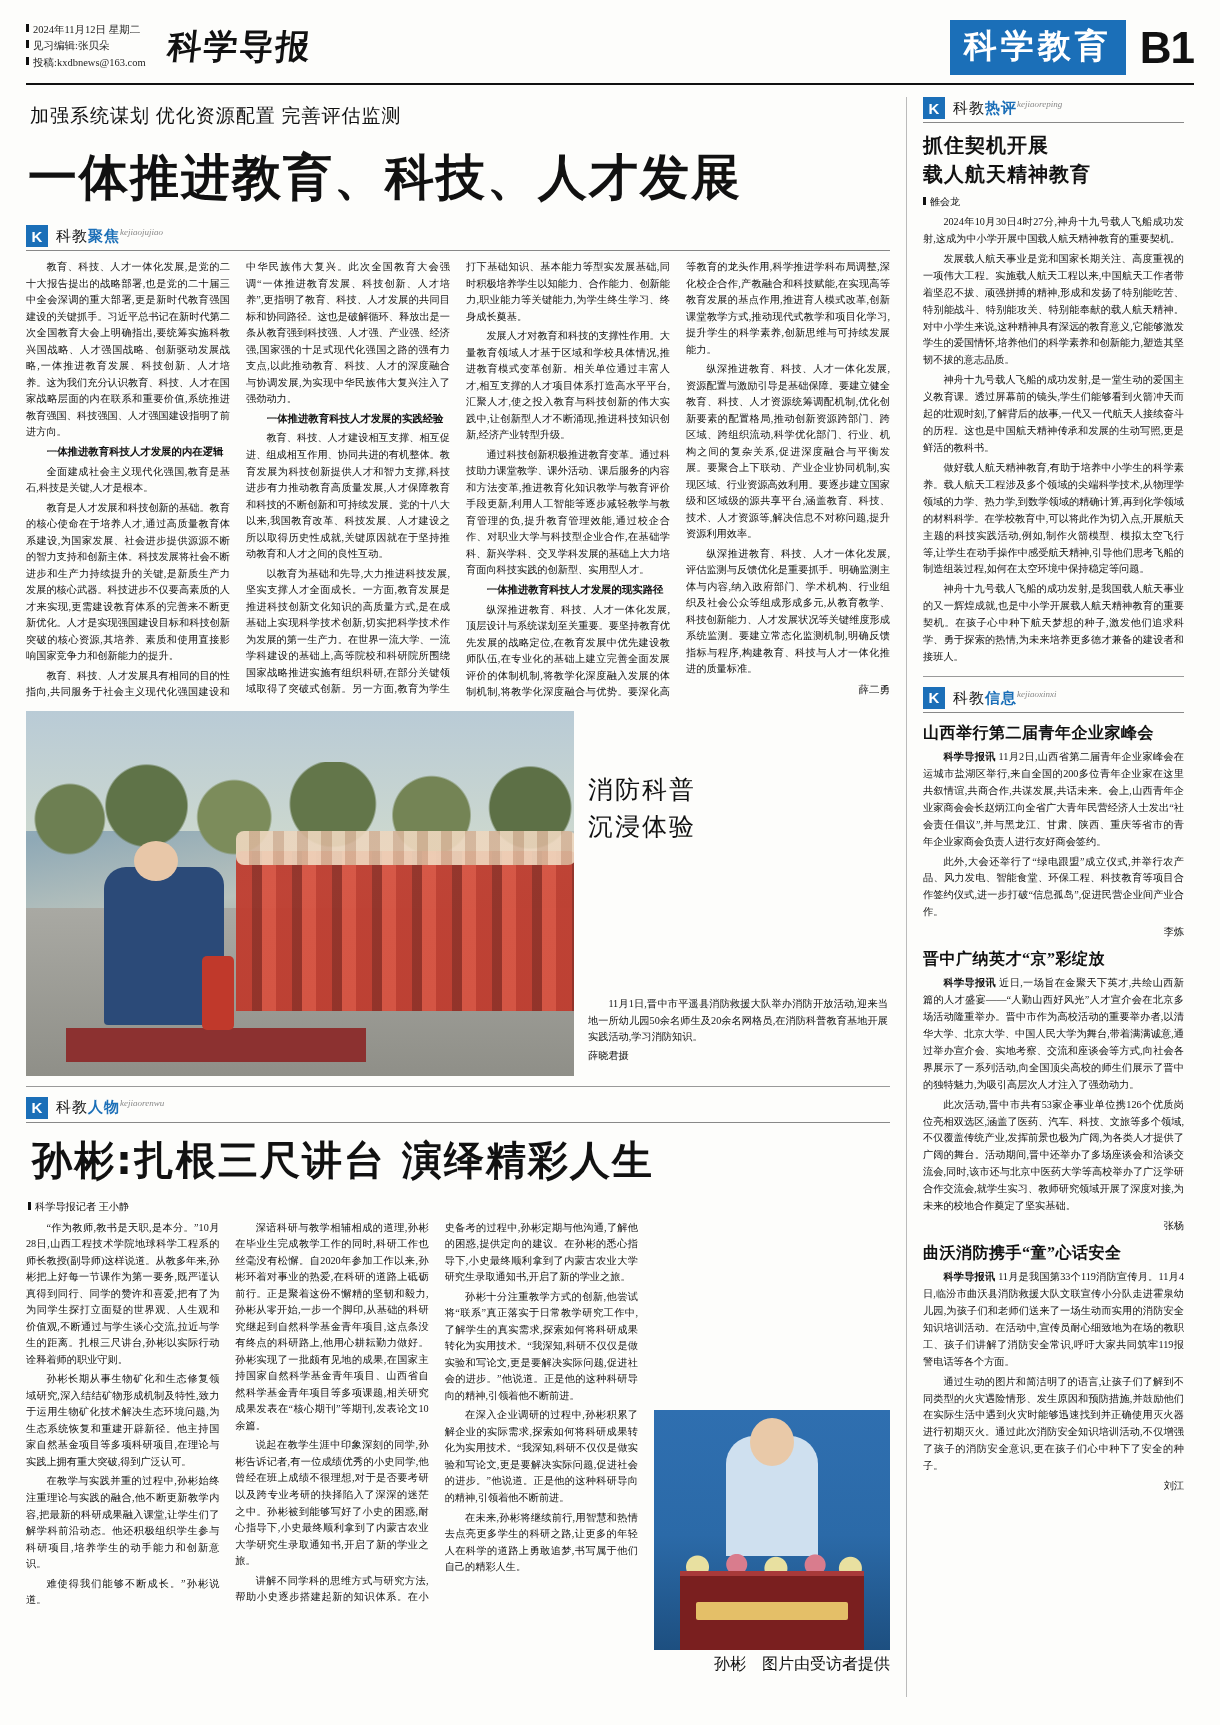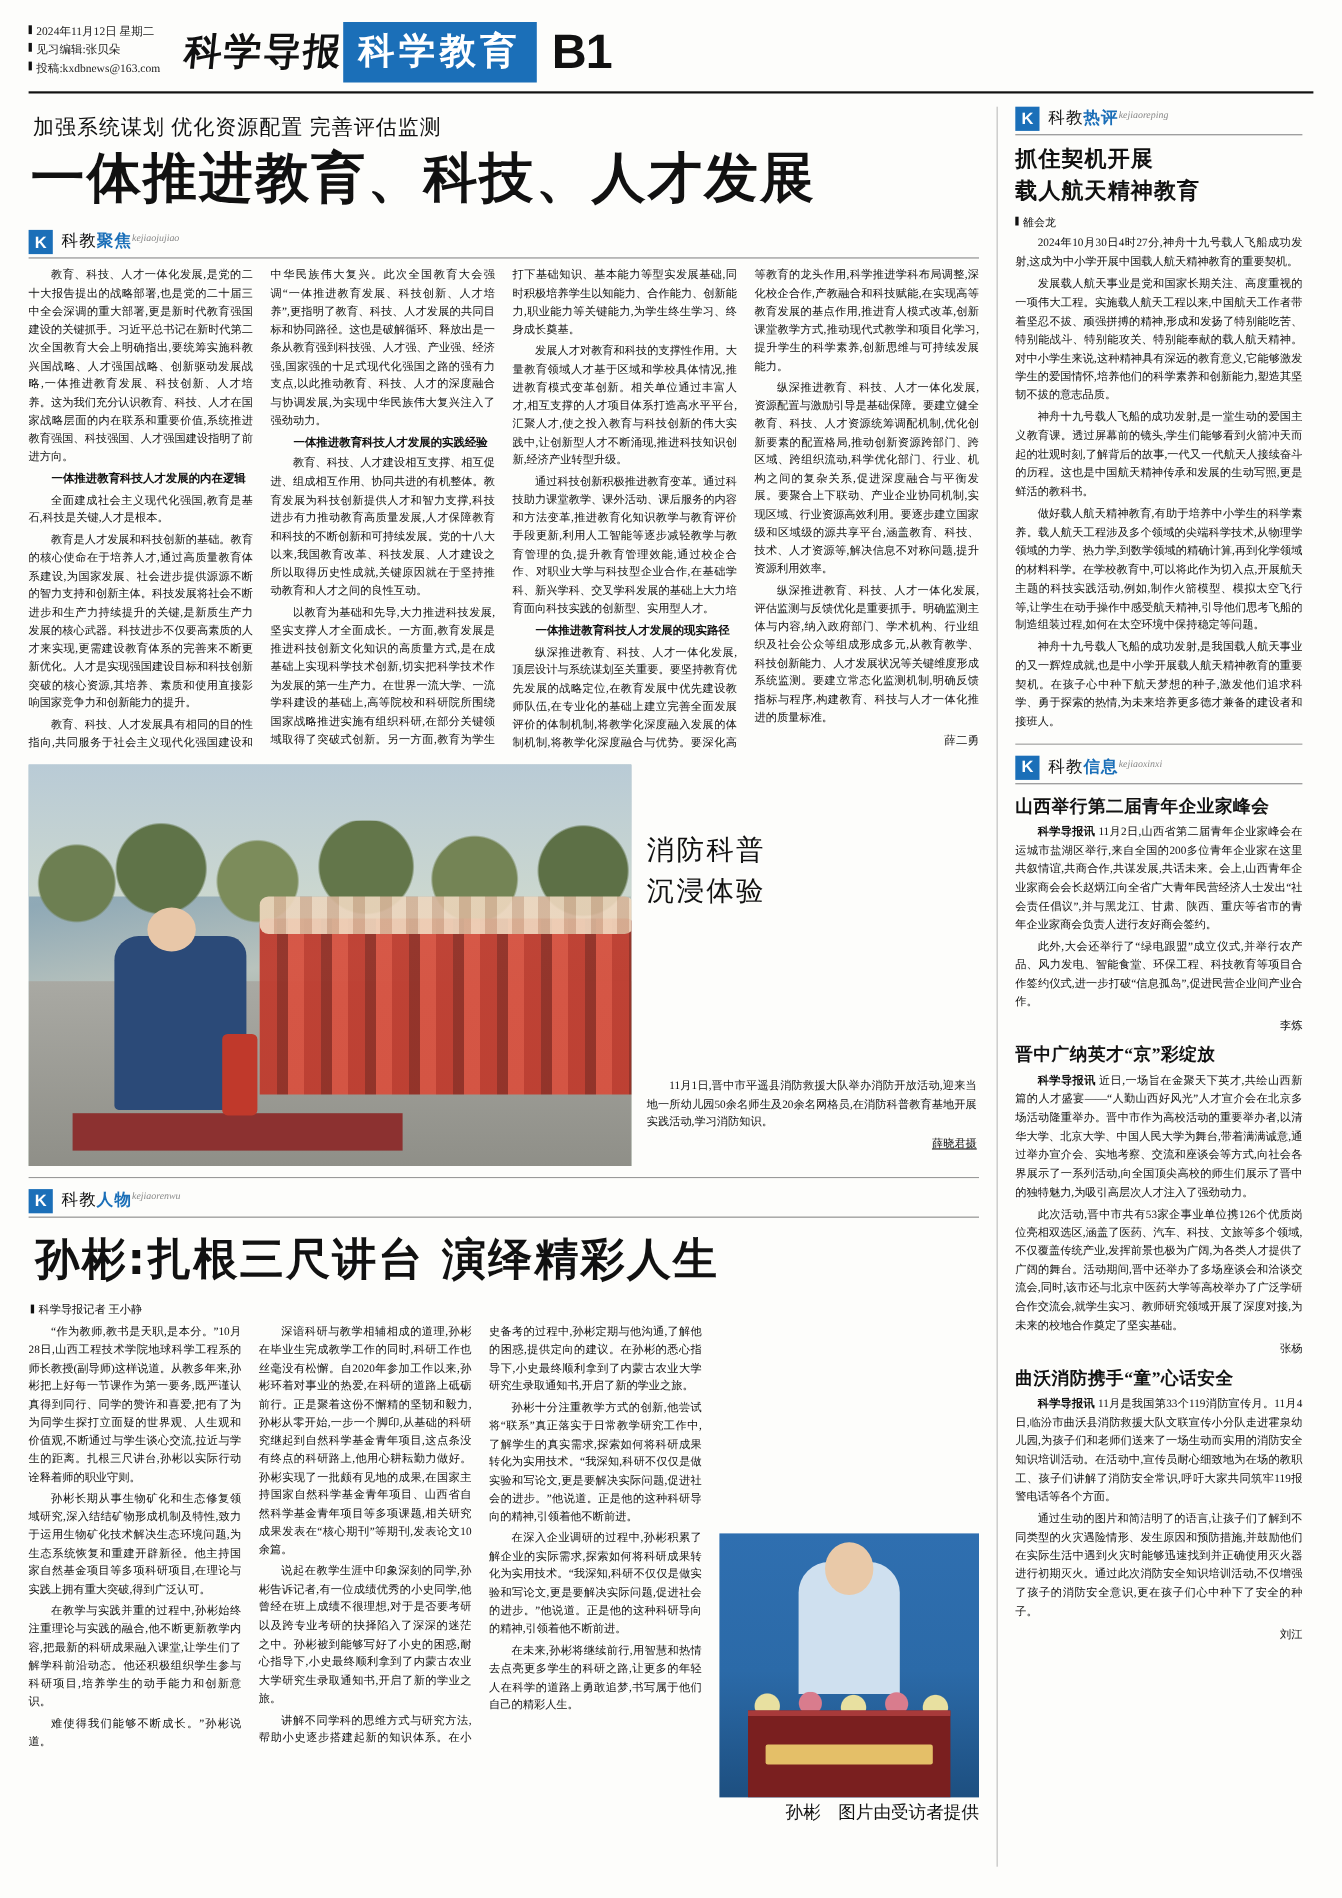--- a/index.html
+++ b/index.html
@@ -11,23 +11,24 @@
     position:relative;
     overflow:hidden;
   }
   .page{
     position:absolute;inset:0;
     padding:18px 26px 10px 26px;
     box-sizing:border-box;
   }
   
   .masthead{
-    display:flex;align-items:flex-start;
+    display:flex;align-items:flex-start;justify-content:space-between;
     border-bottom:2px solid #111;
     padding-bottom:8px;
+    gap:36px;
   }
   .mast-left{display:flex;align-items:flex-start;gap:22px;}
   .issue-info{font-size:10.5px;line-height:1.55;color:#222;padding-top:4px;}
   .issue-info div{white-space:nowrap;}
   .issue-info .bar{display:inline-block;width:3px;height:8px;background:#111;margin-right:4px;vertical-align:1px;}
   .paper-name{
     font-family:"Liberation Serif",serif;
     font-size:34px;font-weight:bold;letter-spacing:2px;
     color:#111;padding-top:6px;
     transform:skewX(-6deg);
@@ -45,21 +46,21 @@
     display:flex;
     gap:0;
     margin-top:12px;
     height:1600px;
   }
   .left-col{width:880px;padding-right:16px;box-sizing:border-box;}
   .right-col{
     width:278px;border-left:1px solid #bbb;padding-left:16px;box-sizing:border-box;
   }
   
-  .kicker{font-size:19px;letter-spacing:1px;margin:6px 0 0 4px;color:#111;}
+  .kicker{font-size:19px;letter-spacing:1px;margin:6px 0 16px 4px;color:#111;}
   .lead-title{
     font-size:49px;font-weight:bold;letter-spacing:2px;
     margin:0 0 14px 2px;
     font-family:"DejaVu Sans","Liberation Sans",sans-serif;
   }
   
   .col-label{display:flex;align-items:center;gap:8px;border-bottom:1px solid #888;padding-bottom:3px;margin-bottom:8px;}
   .k-badge{
     width:22px;height:22px;background:#1b6fb8;color:#fff;
     font-family:"Liberation Sans",sans-serif;font-weight:bold;font-size:15px;
@@ -96,21 +97,21 @@
      border-radius:6px 6px 0 0;opacity:.92;}
   .photo .kids2{position:absolute;left:210px;top:120px;width:340px;height:34px;background:
      repeating-linear-gradient(90deg,#f0d9c0 0 13px,#d8b69a 13px 24px);opacity:.9;border-radius:8px;}
   .photo .fireman{position:absolute;left:78px;top:156px;width:120px;height:158px;background:#2b4a78;border-radius:22px 18px 4px 4px;}
   .photo .fireman:after{content:"";position:absolute;left:30px;top:-26px;width:44px;height:40px;background:#e8c7a8;border-radius:50%;}
   .photo .mat{position:absolute;left:40px;bottom:14px;width:300px;height:34px;background:#8b2020;opacity:.85;}
   .photo .ext{position:absolute;left:176px;bottom:46px;width:32px;height:74px;background:#c0392b;border-radius:5px;}
   .caption-col{width:300px;}
   .photo-title{font-size:25px;line-height:1.5;letter-spacing:2px;margin-top:60px;}
   .photo-cap{font-size:10.2px;line-height:1.65;text-align:justify;margin-top:150px;text-indent:2em;}
-  .photo-cap-by{text-align:right;font-size:10.2px;margin-top:3px;text-decoration:underline;}
+  .photo-cap-by{font-size:10.2px;margin-top:3px;}
   
   .feature-title{
     font-size:40px;font-weight:bold;letter-spacing:2px;margin:10px 0 12px 6px;
     font-family:"DejaVu Sans","Liberation Sans",sans-serif;
   }
   .feature-by{font-size:10.2px;margin:0 0 6px 2px;}
   .feature-by .bar{display:inline-block;width:3px;height:8px;background:#111;margin-right:4px;}
   .feat-grid{display:flex;gap:16px;}
   .feat-cols{column-count:3;column-gap:16px;font-size:10.2px;line-height:1.62;text-align:justify;width:640px;}
   .feat-cols p{margin:0 0 3px 0;text-indent:2em;}

